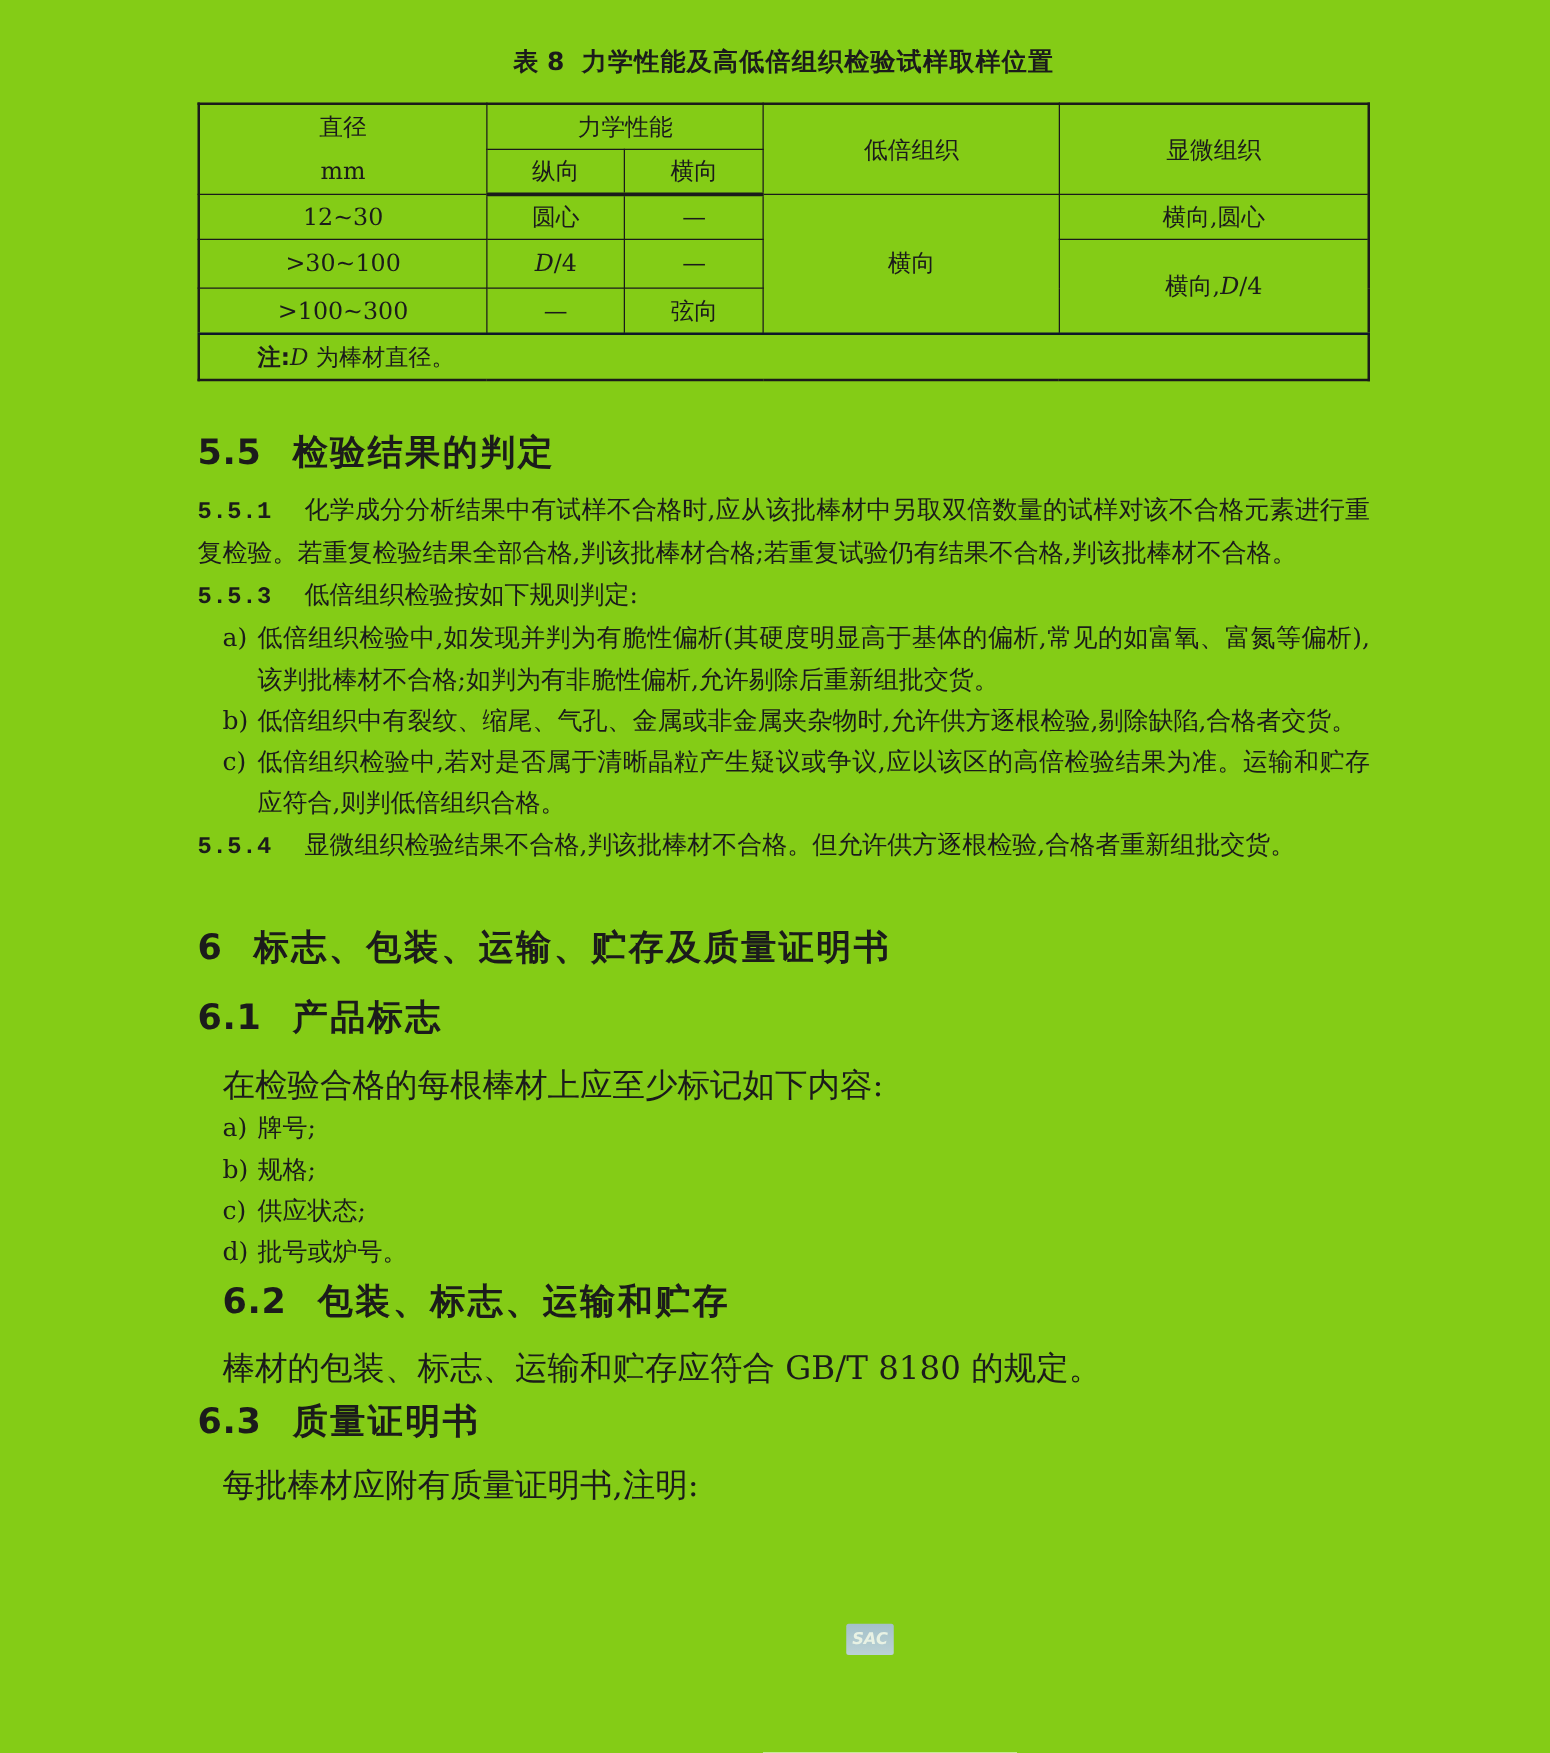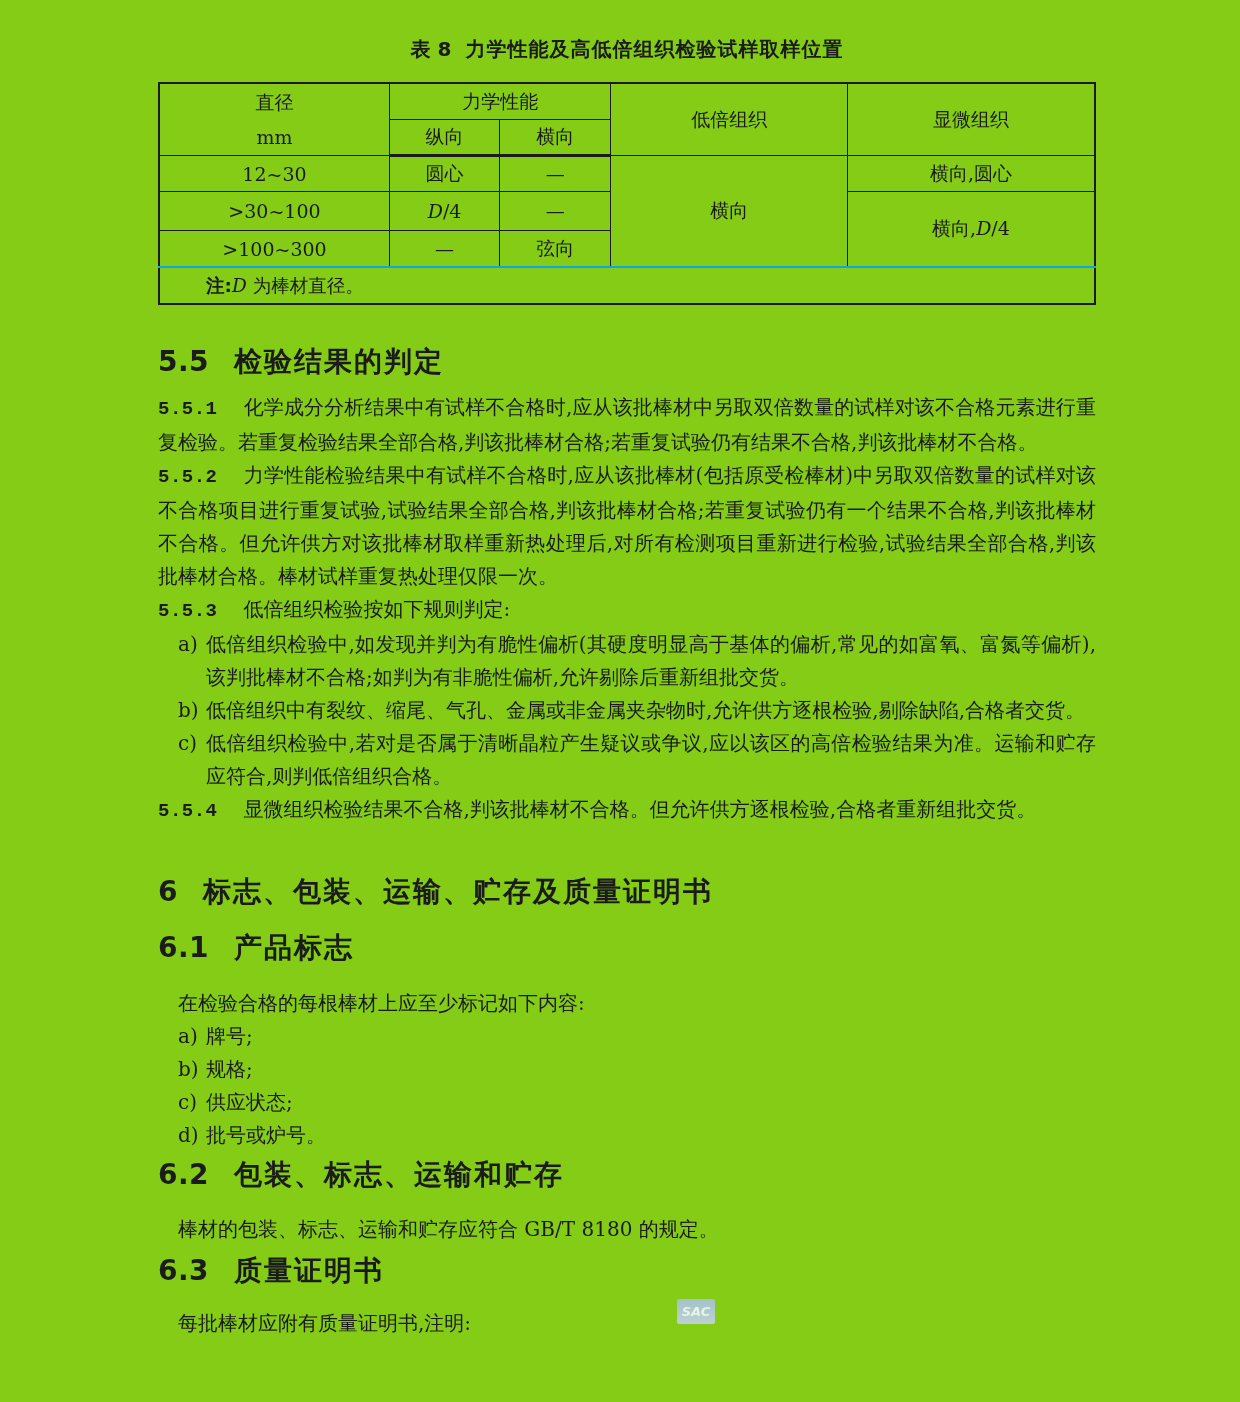--- a/index.html
+++ b/index.html
@@ -36,21 +36,21 @@
     border:1px solid #1b1b1b;
     text-align:center;
     vertical-align:middle;
     padding:0 4px;
   }
   table.spec tr.hdr1 td { height:35px; }
   table.spec tr.hdr2 td { height:34px; border-bottom:3px solid #1b1b1b; }
   table.spec tr.r1 td { height:34px; }
   table.spec tr.r2 td { height:38px; }
   table.spec tr.r3 td { height:35px; }
-  table.spec tr.noterow td { height:35px; border-top:2px solid #0ea5e9; }
+  table.spec tr.noterow td { height:35px; border-top:2px solid #0f172a; }
   .diam-cell div { line-height:35px; }
   .note-cell {
     text-align:left !important;
     padding-left:46px !important;
     font-size:18.5px;
   }
   .note-label {
     font-family:"DejaVu Sans","Liberation Sans",sans-serif;
     font-weight:700;
   }
@@ -60,37 +60,37 @@
     font-family:"DejaVu Sans","Liberation Sans",sans-serif;
     font-weight:600;
     font-size:28px;
     line-height:26px;
     letter-spacing:2px;
   }
   .clause-heading .num { letter-spacing:0.5px; margin-right:25px; }
   .h55 { margin-top:44px; }
   .h6  { margin-top:51px; }
   .h61 { margin-top:30px; }
-  .h62 { margin-top:10px; }
+  .h62 { margin-top:10px;margin-left:20px; }
   .h63 { margin-top:12px; }
   
   .bodyblock { margin-top:16px; font-size:20px; line-height:33px; }
   p.clause { margin:0; text-align:justify; }
   .cnum {
     font-family:Liberation Mono, monospace;
     font-weight:600;
     font-size:19px;
     margin-right:26px;
     letter-spacing:0.5px;
   }
   .sublist { padding-left:20px; }
   .li { display:flex; }
   .li .marker { flex:none; width:28px; }
   .li .litext { flex:1; text-align:justify; margin:0; }
-  .indent-para { padding-left:20px; font-size:20px; line-height:33px; margin:0; }
+  .indent-para { padding-left:20px; font-size:26px; line-height:33px; margin:0; }
   .p61intro { margin-top:26px; }
   .list61 { font-size:20px; line-height:33px; }
   .p62body { margin-top:25px; }
   .p63body { margin-top:23px; }
   
   .watermark {
     position:absolute;
     left:677px; top:1299px;
     width:38px; height:25px;
     background:linear-gradient(#a8c0de,#c2d3ea);
@@ -162,23 +162,20 @@
 
   <div class="clause-heading h55">
     <span class="num">5.5</span><span>检验结果的判定</span>
   </div>
 
   <div class="bodyblock">
     <p class="clause">
       <span class="cnum">5.5.1</span><span>化学成分分析结果中有试样不合格时,应从该批棒材中另取双倍数量的试样对该不合格元素进行重复检验。若重复检验结果全部合格,判该批棒材合格;若重复试验仍有结果不合格,判该批棒材不合格。</span>
     </p>
     <p class="clause">
-      <span class="cnum">5.5.2</span><span>力学性能检验结果中有试样不合格时,应从该批棒材(包括原受检棒材)中另取双倍数量的试样对该不合格项目进行重复试验,试验结果全部合格,判该批棒材合格;若重复试验仍有一个结果不合格,判该批棒材不合格。但允许供方对该批棒材取样重新热处理后,对所有检测项目重新进行检验,试验结果全部合格,判该批棒材合格。棒材试样重复热处理仅限一次。</span>
-    </p>
-    <p class="clause">
       <span class="cnum">5.5.3</span><span>低倍组织检验按如下规则判定:</span>
     </p>
     <div class="sublist">
       <div class="li">
         <span class="marker">a)</span>
         <p class="litext">低倍组织检验中,如发现并判为有脆性偏析(其硬度明显高于基体的偏析,常见的如富氧、富氮等偏析),该判批棒材不合格;如判为有非脆性偏析,允许剔除后重新组批交货。</p>
       </div>
       <div class="li">
         <span class="marker">b)</span>
         <p class="litext">低倍组织中有裂纹、缩尾、气孔、金属或非金属夹杂物时,允许供方逐根检验,剔除缺陷,合格者交货。</p>

